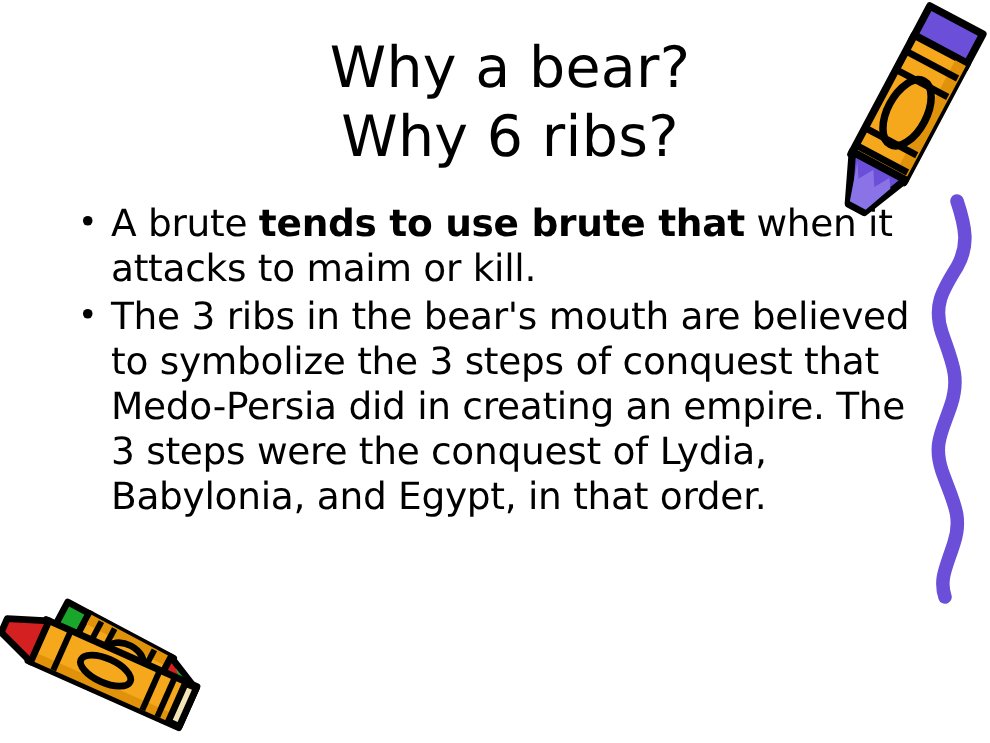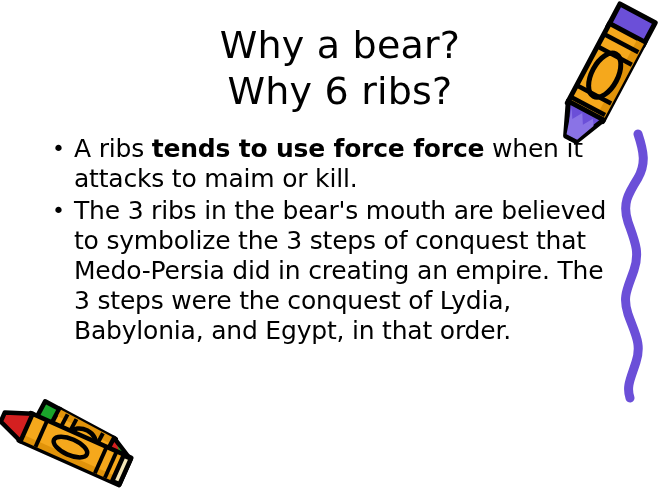--- a/index.html
+++ b/index.html
@@ -99,21 +99,21 @@
   <div id="title-block">
     <div class="title-line">Why a bear?</div>
     <div class="title-line">Why 6 ribs?</div>
   </div>
 
   <div id="body-block">
 
     <div class="bullet-row">
       <div class="bullet-dot">•</div>
       <div class="bullet-text">
-        <span>A ribs </span><b>tends to use force force</b><span> when it attacks to maim or kill.</span>
+        <span>A brute </span><b>tends to use brute that</b><span> when it attacks to maim or kill.</span>
       </div>
     </div>
 
     <div class="bullet-row">
       <div class="bullet-dot">•</div>
       <div class="bullet-text"> The 3 ribs in the bear's mouth are believed to symbolize the 3 steps of conquest that Medo-Persia did in creating an empire.  The 3 steps were the conquest of Lydia, Babylonia, and Egypt, in that order.</div>
     </div>
 
   </div>
 

